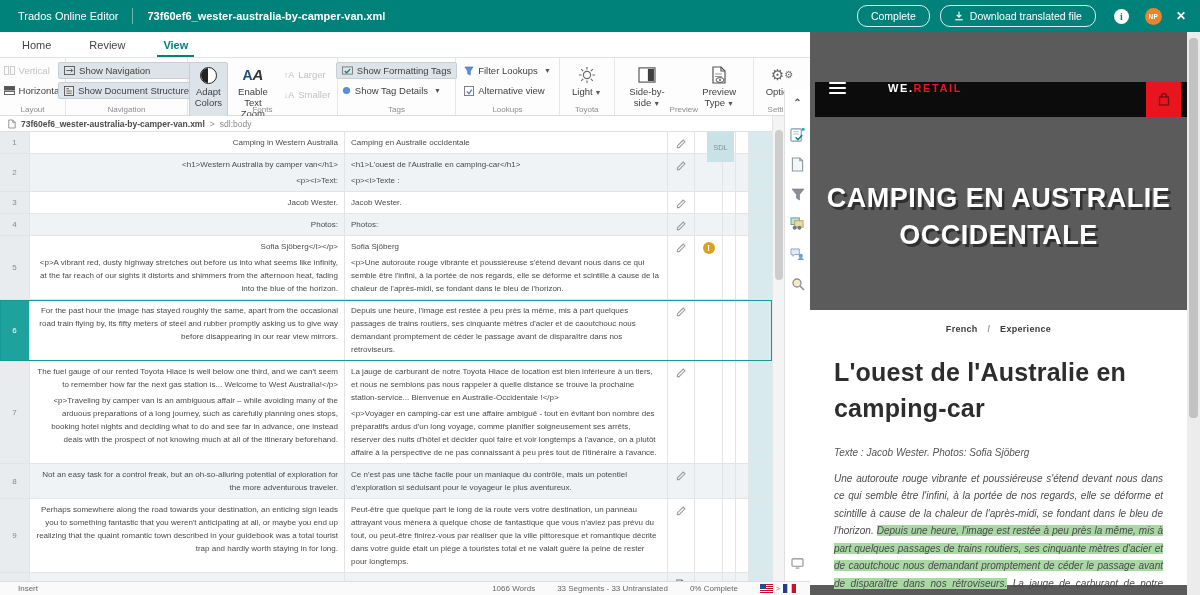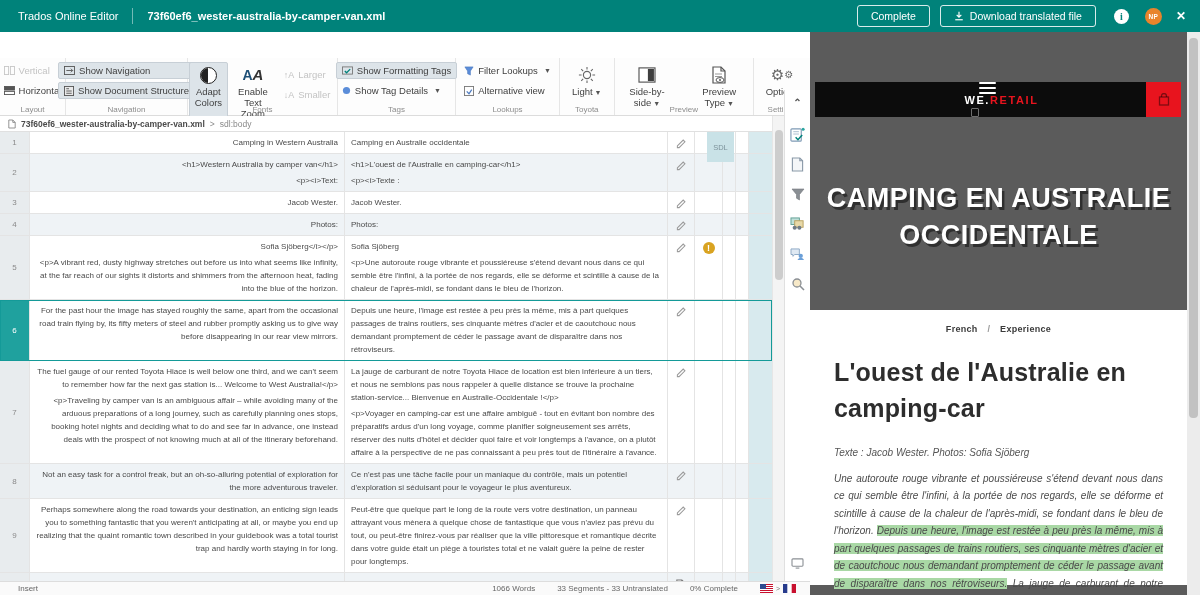--- a/index.html
+++ b/index.html
@@ -7,21 +7,21 @@
   .app{position:relative;width:1200px;height:595px;overflow:hidden;background:#fff;
        font-family:"Liberation Sans",sans-serif;color:#3f3f3f;}
 
   
   .topbar{position:absolute;left:0;top:0;width:1200px;height:32px;background:#00827a;
           display:flex;align-items:center;color:#fff;}
   .topbar .app-title{font-size:11px;margin-left:18px;white-space:nowrap;}
   .topbar .vsep{width:1px;height:16px;background:rgba(255,255,255,.45);margin:0 14px;}
   .topbar .file-name{font-size:11px;font-weight:bold;white-space:nowrap;}
   .topbar .spacer{flex:1;}
-  .tb-btn{border:1px solid rgba(255,255,255,.85);border-radius:3px;color:#fff;background:transparent;
+  .tb-btn{border:1px solid rgba(255,255,255,.85);border-radius:10px;color:#fff;background:transparent;
           font-size:10.5px;padding:4px 13px;margin-right:10px;display:flex;align-items:center;gap:6px;
           font-family:"Liberation Sans",sans-serif;cursor:pointer;white-space:nowrap;}
   .info-circle{width:15px;height:15px;border-radius:50%;background:#fff;color:#00827a;font-size:10px;
                font-weight:bold;display:flex;align-items:center;justify-content:center;margin:0 8px;font-family:"Liberation Serif",serif;}
   .avatar{width:17px;height:17px;border-radius:50%;background:#e8842c;color:#fff;font-size:6.5px;font-weight:bold;
           display:flex;align-items:center;justify-content:center;margin:0 8px;letter-spacing:.5px;}
   .close-x{font-size:12px;font-weight:bold;margin:0 14px 0 6px;cursor:pointer;}
 
   
   .tabsbar{position:absolute;left:0;top:32px;width:810px;height:26px;background:#fff;
@@ -97,21 +97,21 @@
   .statusbar .sb-insert{margin-left:18px;}
   .statusbar .sb-spacer{flex:1;}
   .statusbar .sb-item{margin-right:22px;white-space:nowrap;}
   .flags{display:flex;align-items:center;gap:3px;margin-right:14px;}
   .flags .gt{font-size:7px;color:#777;}
 
   
   .preview{position:absolute;left:810px;top:32px;width:390px;height:563px;background:#5b5b5b;overflow:hidden;}
   .pv-scroll{position:absolute;right:0;top:0;width:13px;height:563px;background:#ececec;}
   .pv-scroll .thumb{position:absolute;left:2px;top:6px;width:9px;height:380px;background:#c2c2c2;border-radius:4px;}
-  .pv-nav{position:absolute;left:5px;top:50px;width:331px;height:35px;background:#0c0c0c;display:flex;align-items:center;flex-direction:column;}
+  .pv-nav{position:absolute;left:5px;top:50px;width:373px;height:35px;background:#0c0c0c;display:flex;align-items:flex-start;}
   .burger{width:17px;margin-left:14px;display:flex;flex-direction:column;gap:3px;cursor:pointer;}
   .burger i{display:block;height:2px;background:#fff;border-radius:1px;}
   .brand{margin-left:42px;font-size:11px;font-weight:bold;letter-spacing:1.6px;color:#fff;}
   .brand .ret{color:#e8141e;}
   .pv-nav .nspace{flex:1;}
   .nav-mini-icon{width:8px;height:9px;border:1px solid #6d6d6d;border-radius:1px;margin-right:12px;}
   .pv-cart{position:absolute;left:336px;top:50px;width:35px;height:35px;background:#e8141e;display:flex;
            align-items:center;justify-content:center;cursor:pointer;}
   .hero-title{position:absolute;left:6px;top:130px;width:365px;text-align:center;color:#fff;
               font-size:27px;line-height:37px;font-weight:bold;letter-spacing:.5px;
@@ -146,20 +146,25 @@
             <path d="M1.5 10.5h9" stroke="#fff" stroke-width="1.4"></path>
           </svg>
       </span>
       <span>Download translated file</span>
     </button>
     <span class="info-circle">i</span>
     <span class="avatar">NP</span>
     <span class="close-x">✕</span>
   </header>
 
+  <nav class="tabsbar">
+    <span class="rtab">Home</span>
+    <span class="rtab">Review</span>
+    <span class="rtab active">View</span>
+  </nav>
 
   <div class="ribbon">
 
     <div class="rgroup" style="width:66px">
       <div class="stackcol">
         <div class="sbtn disabled">
           <span>
               <svg width="11" height="9" viewBox="0 0 12 10">
                 <rect x="0.5" y="0.5" width="4.5" height="9" fill="none" stroke="#c7c7c7"></rect>
                 <rect x="7" y="0.5" width="4.5" height="9" fill="none" stroke="#c7c7c7"></rect>

